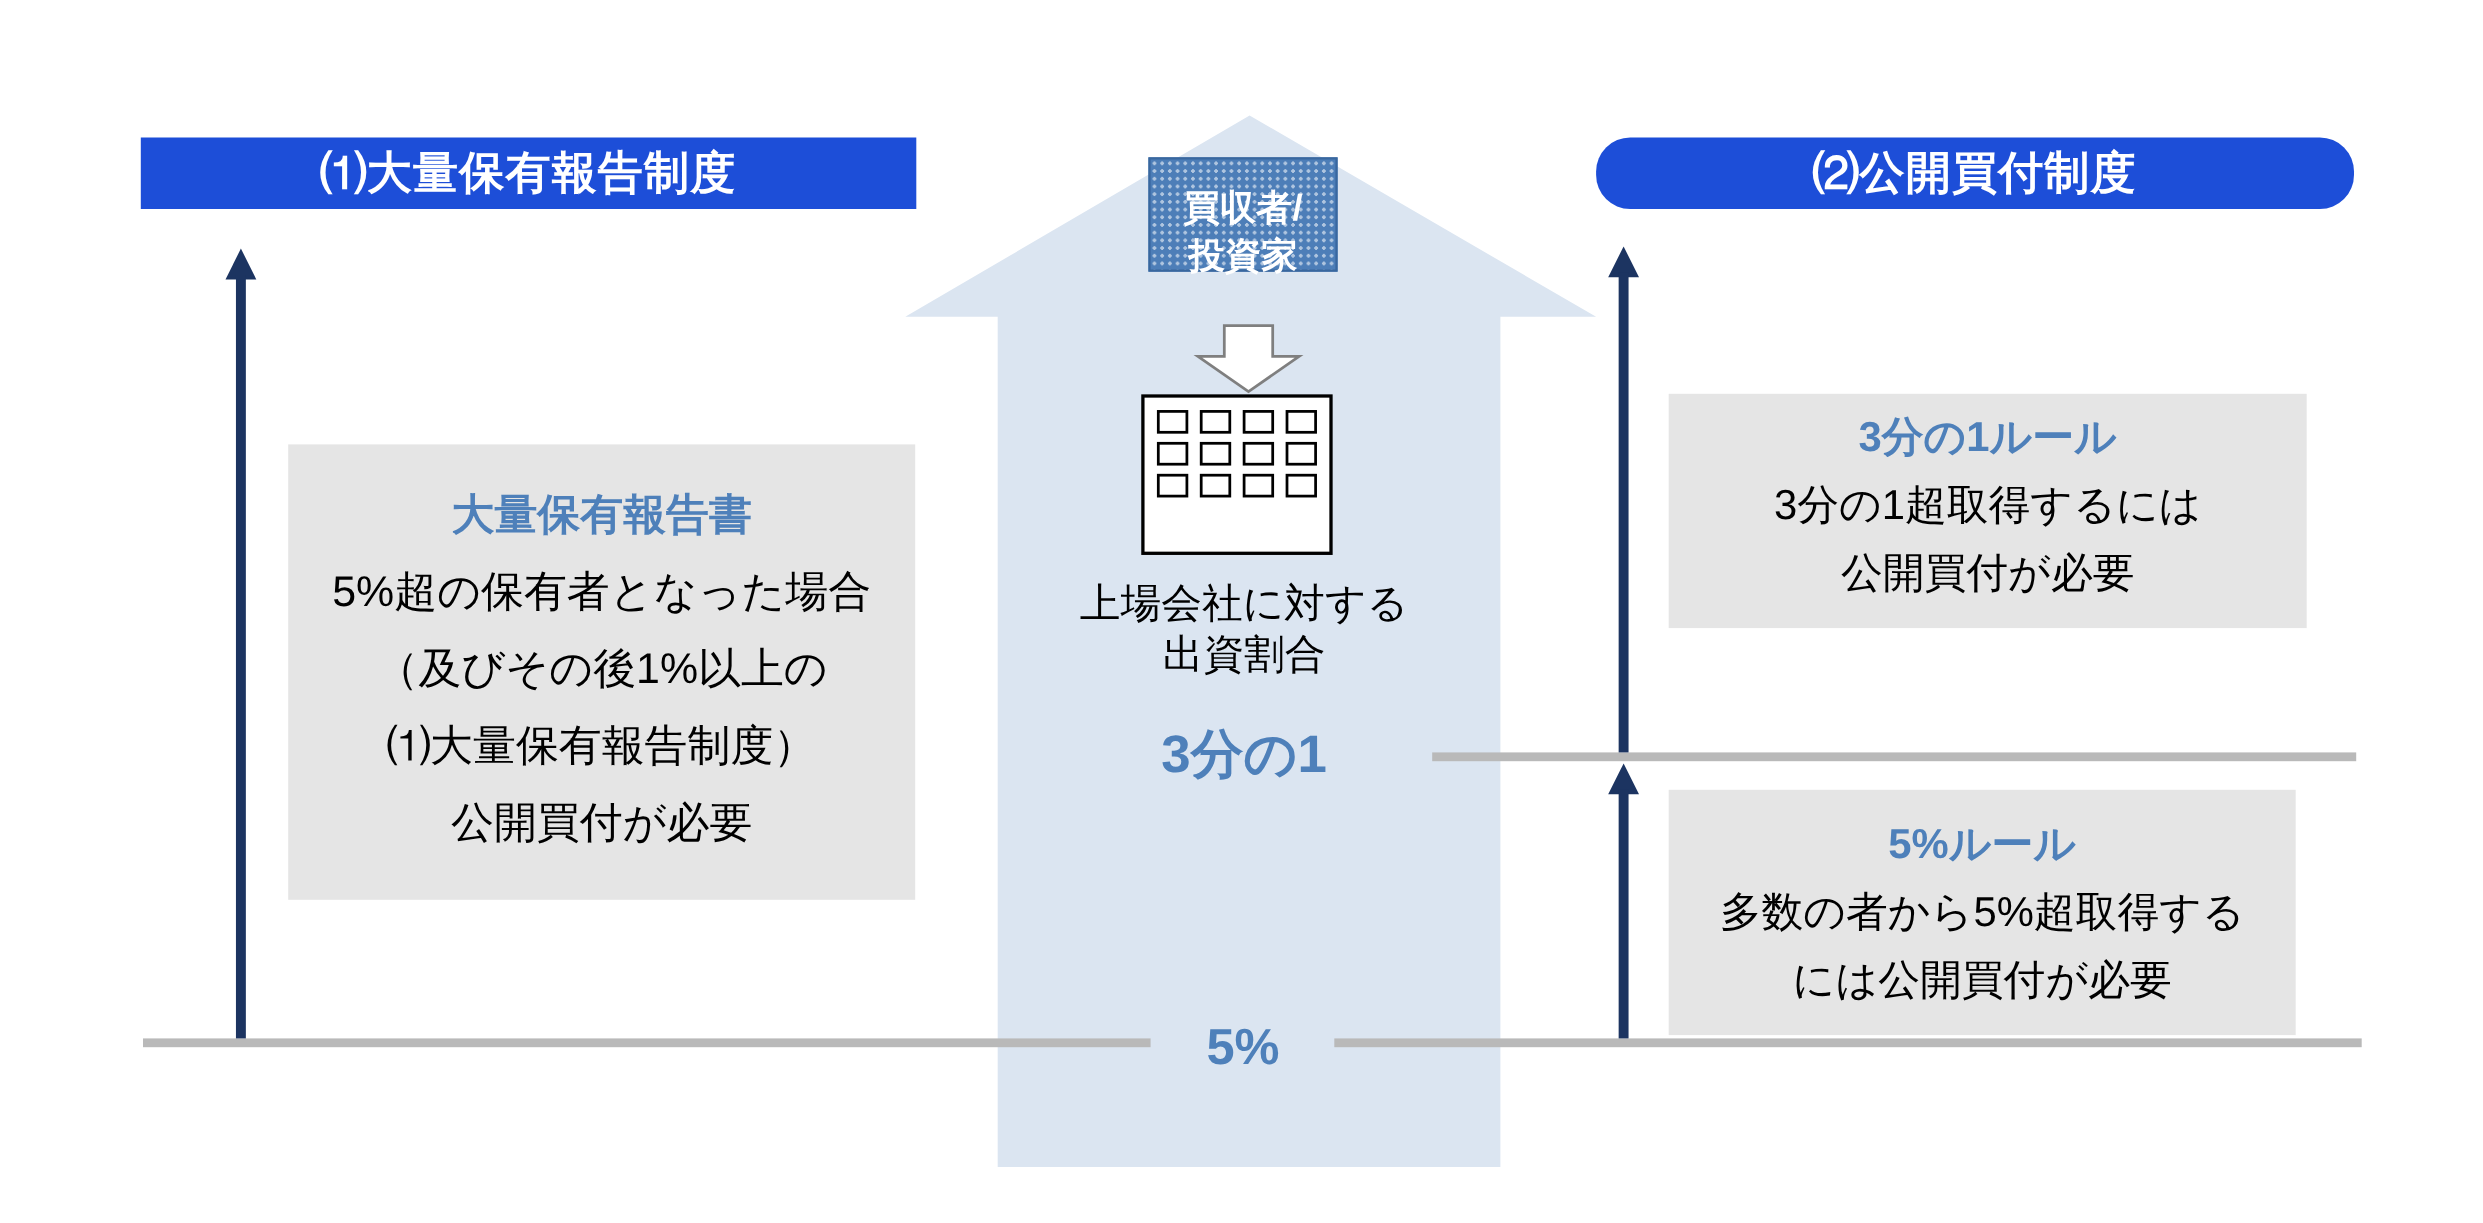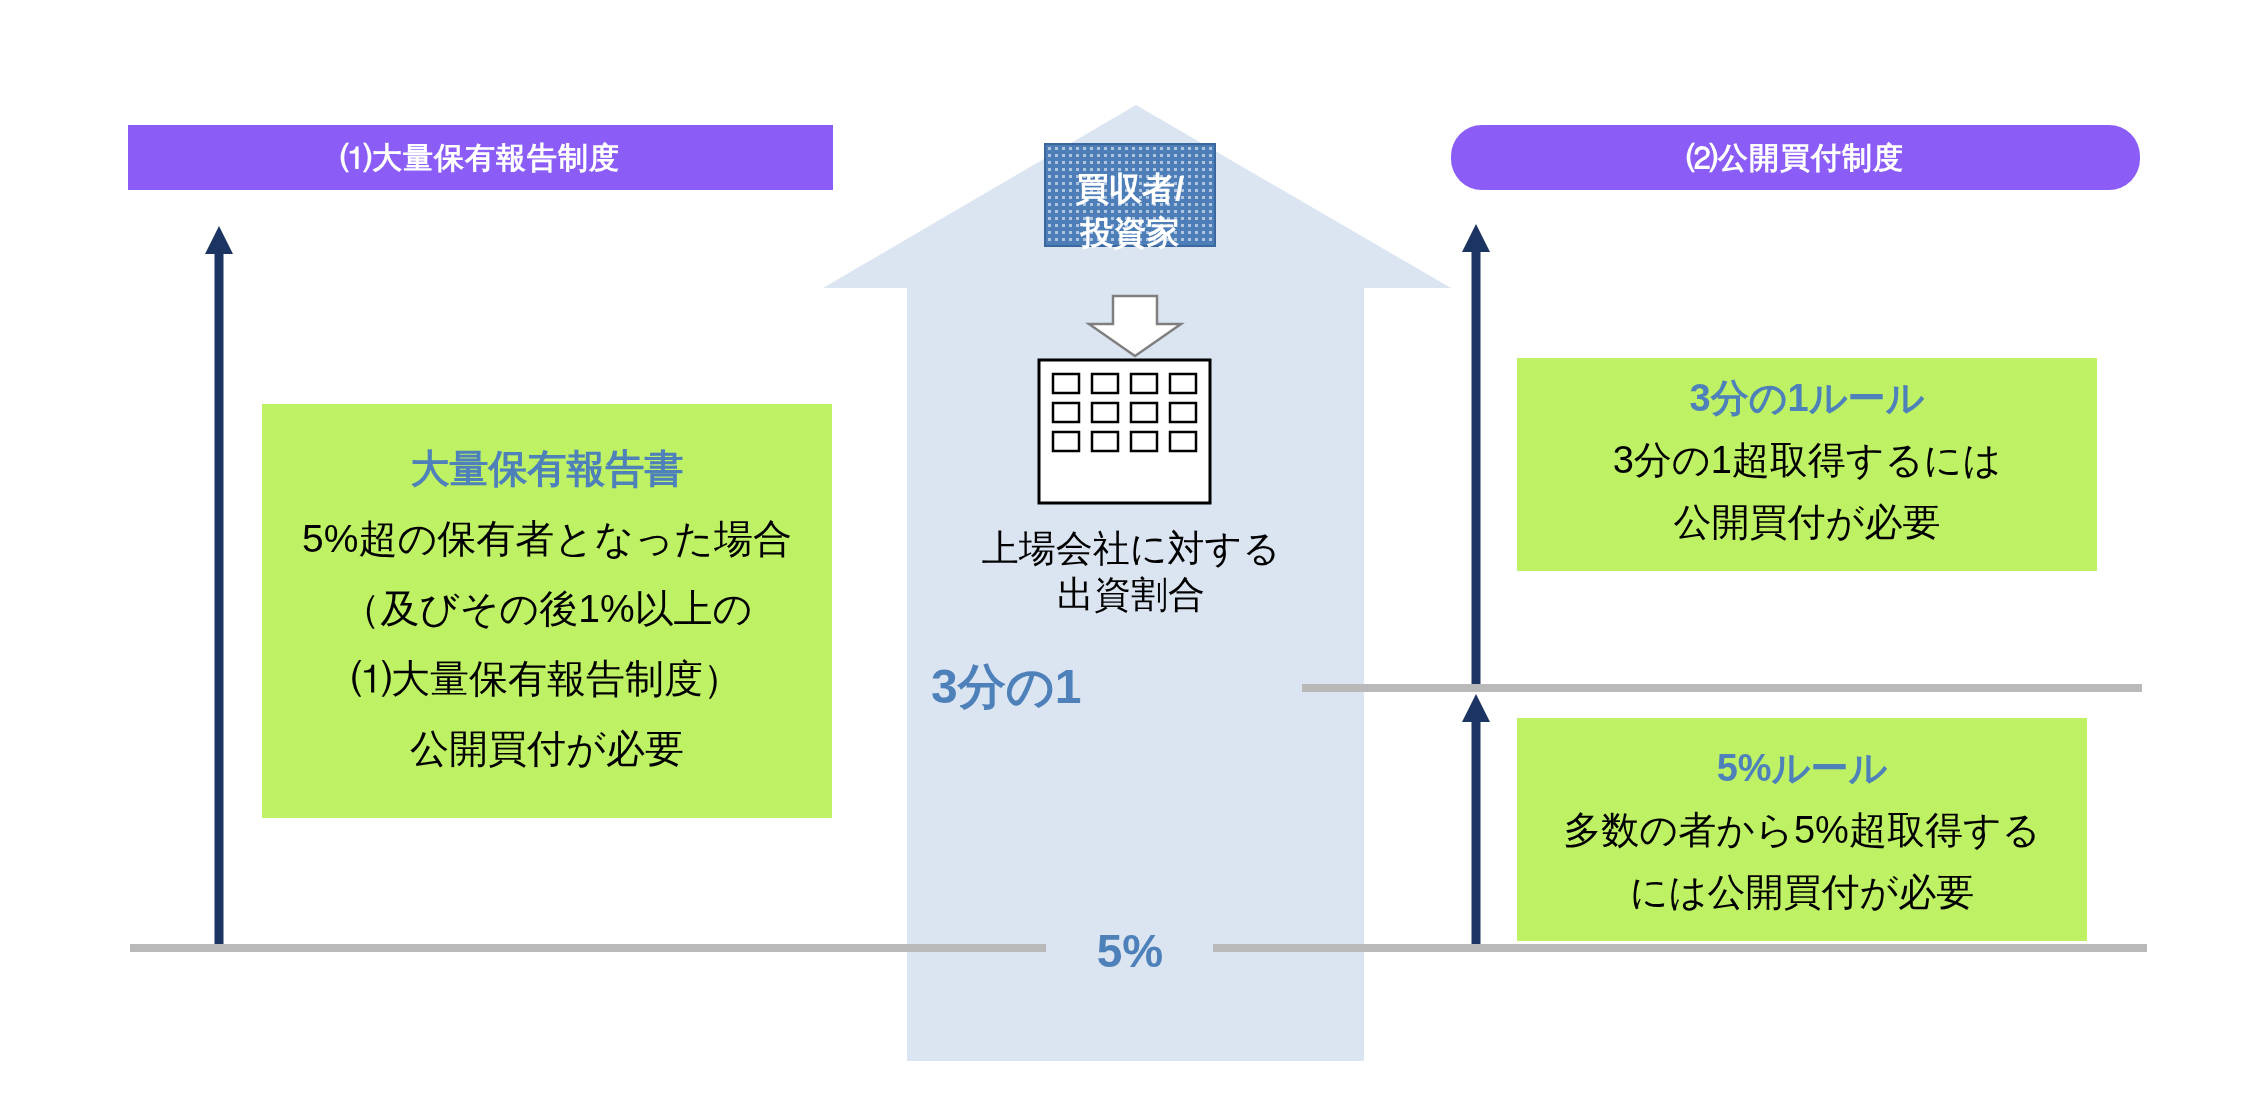--- a/index.html
+++ b/index.html
@@ -3,46 +3,46 @@
 <meta charset="utf-8">
 <style>
   html,body{margin:0;padding:0;background:#fff;}
   #canvas{
     position:relative;width:2257px;height:1112px;background:#ffffff;overflow:hidden;
     font-family:"Liberation Sans","DejaVu Sans",sans-serif;
   }
   .abs{position:absolute;}
   svg.layer{position:absolute;left:0;top:0;width:2257px;height:1112px;}
   .banner{
-    position:absolute;top:125px;height:65px;background:#8b5cf6;
-    color:#ffffff;font-weight:bold;font-size:30px;line-height:65px;text-align:center;
+    position:absolute;top:125px;height:65px;background:#1d4ed8;
+    color:#ffffff;font-weight:bold;font-size:41px;line-height:65px;text-align:center;
     letter-spacing:1px;
   }
   .graybox{
-    position:absolute;background:#bef264;text-align:center;color:#000;
+    position:absolute;background:#e5e5e5;text-align:center;color:#000;
   }
   .graybox .heading{color:#4e80ba;font-weight:bold;}
   #disclosure-box{left:262px;top:404px;width:570px;height:384px;font-size:39px;line-height:70px;padding-top:30px;box-sizing:content-box;}
   #one-third-rule-box{left:1517px;top:358px;width:580px;height:204px;font-size:38px;line-height:62px;padding-top:9px;}
   #five-percent-rule-box{left:1517px;top:718px;width:570px;height:204px;font-size:38px;line-height:62px;padding-top:19px;}
   #acquirer-box{
     left:1044px;top:143px;width:172px;height:104px;
     background-color:#4d7eb8;
     background-image:radial-gradient(rgba(255,255,255,0.55) 1.6px, rgba(255,255,255,0) 1.8px);
     background-size:7px 7px;
     border:2px solid #39679e;box-sizing:border-box;
     color:#ffffff;font-weight:bold;font-size:33px;line-height:44px;text-align:center;
     padding-top:22px;
   }
   #company-caption{
     left:881px;top:526px;width:500px;text-align:center;color:#000;
     font-size:37px;line-height:46px;
   }
   #one-third-label{
-    left:931px;top:656px;width:400px;color:#4e80ba;
+    left:931px;top:656px;width:400px;text-align:center;color:#4e80ba;
     font-weight:bold;font-size:48px;line-height:62px;
   }
   #five-percent-label{
     left:980px;top:920px;width:300px;text-align:center;color:#4e80ba;
     font-weight:bold;font-size:46px;line-height:62px;
   }
 </style>
 </head>
 <body>
 

